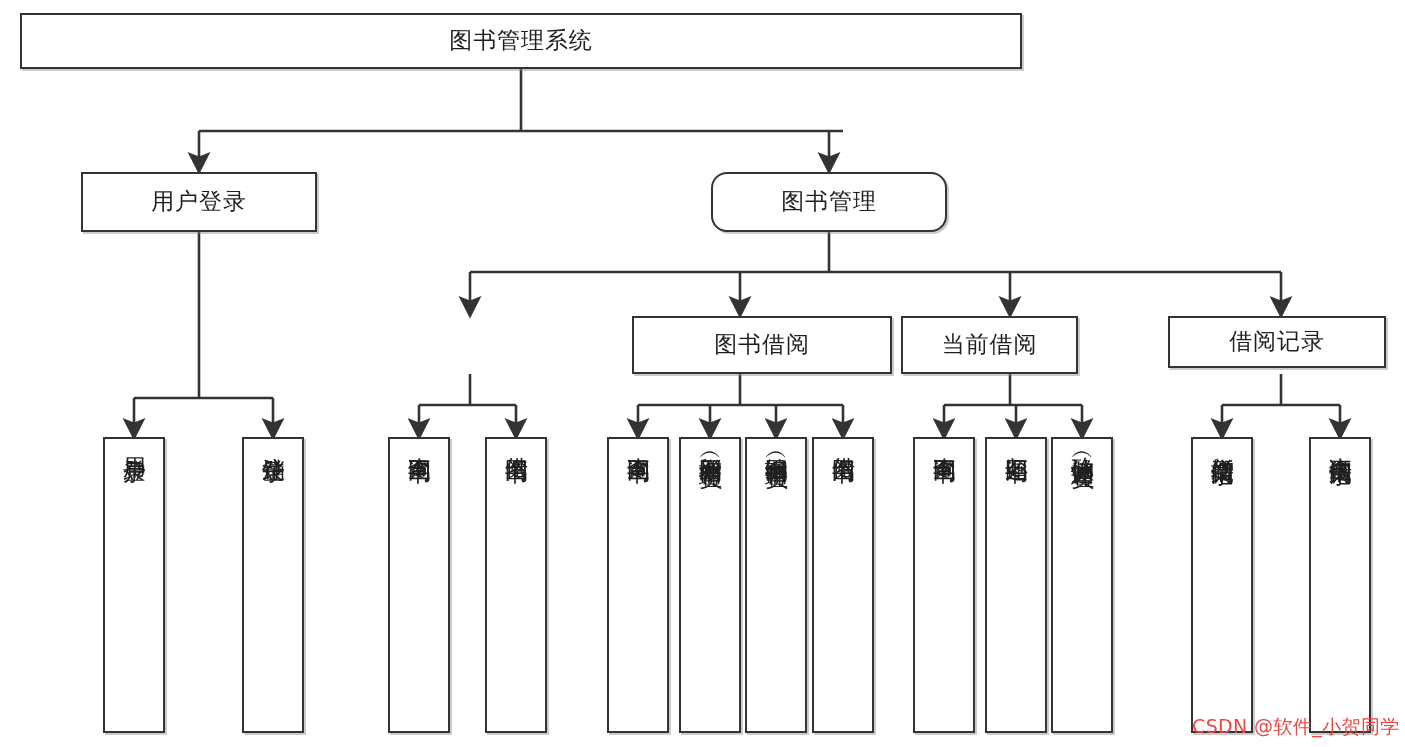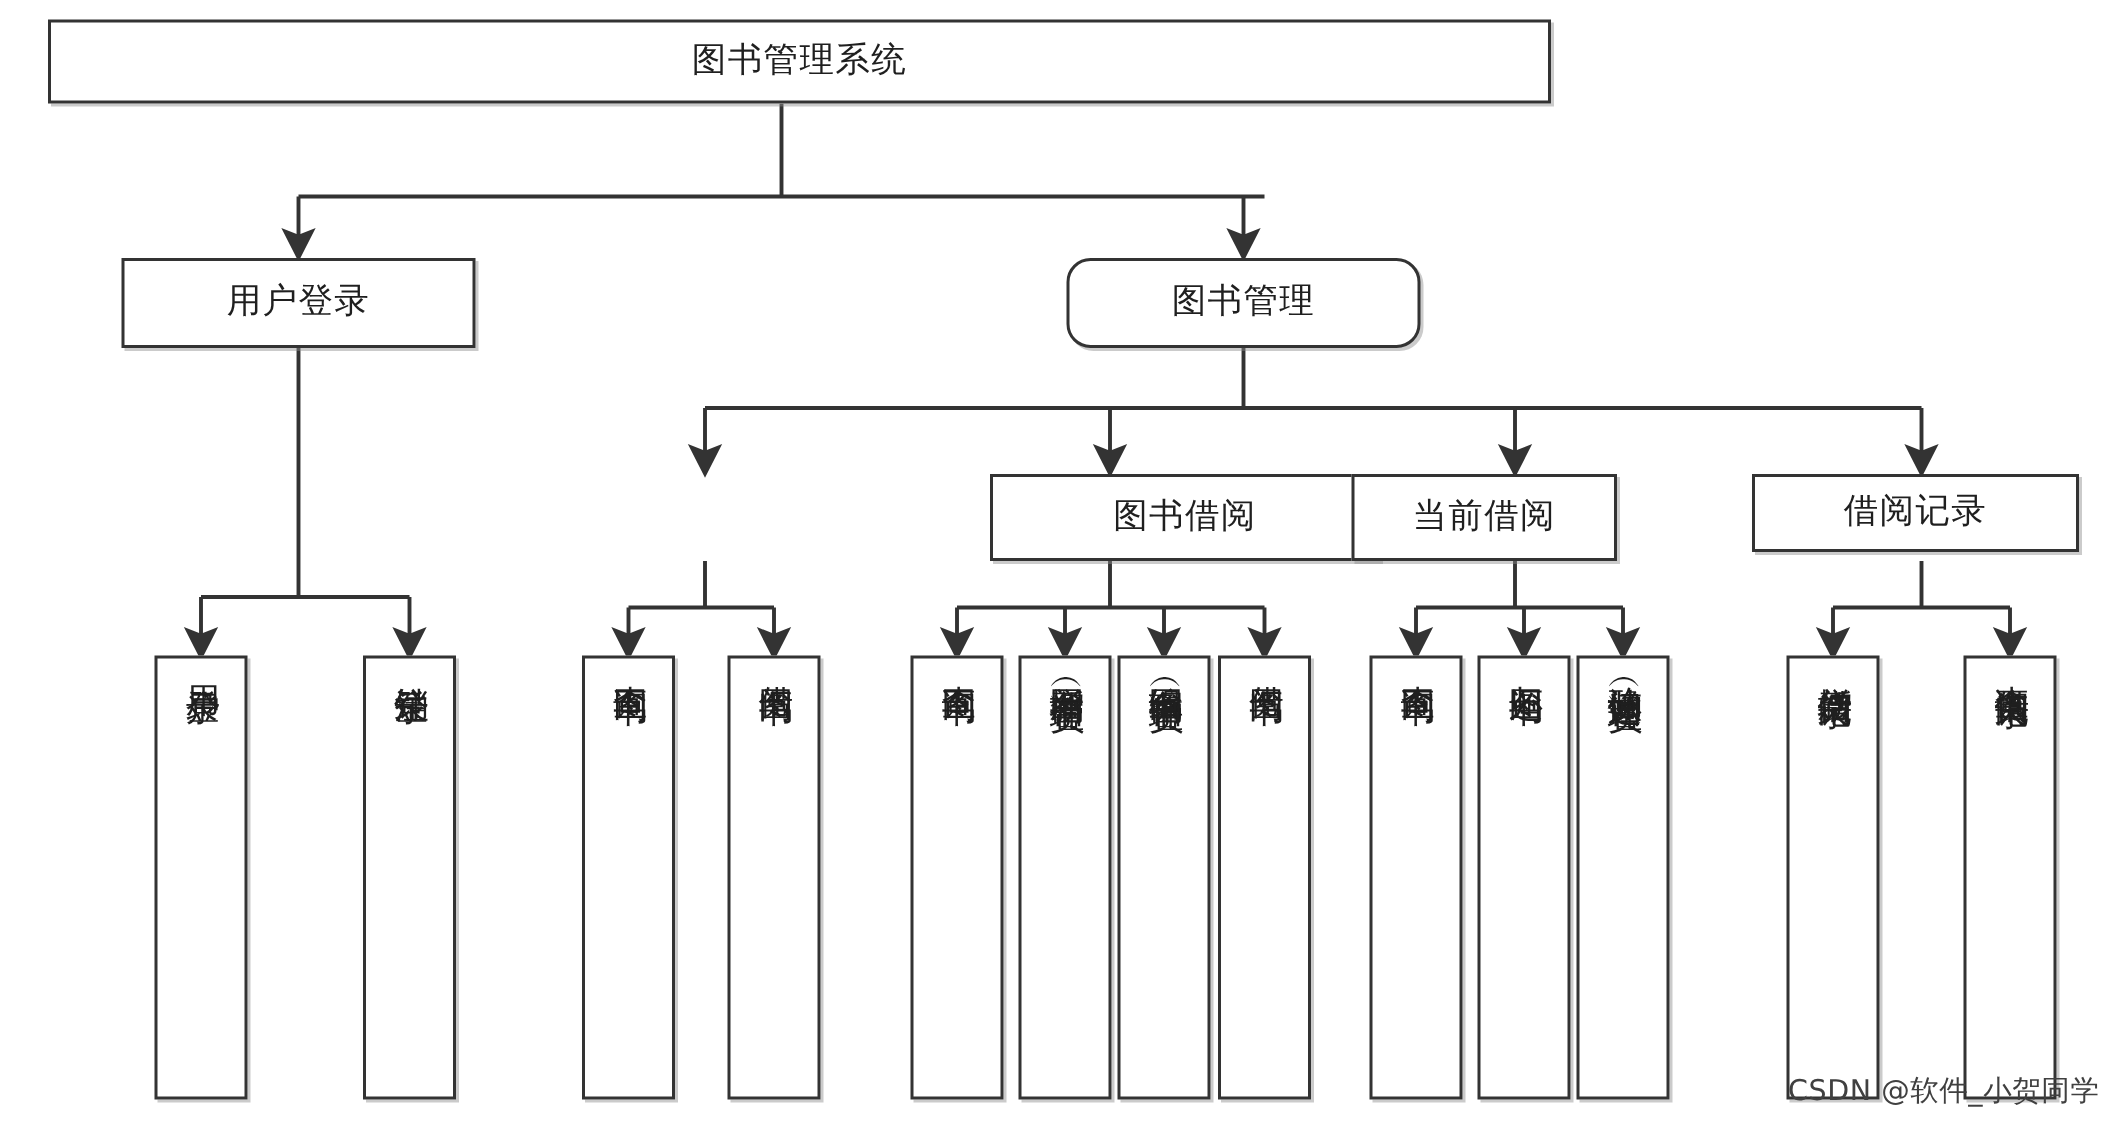--- a/index.html
+++ b/index.html
@@ -57,21 +57,21 @@
     writing-mode: vertical-rl;
     text-orientation: upright;
     font-size: 23px;
     line-height: 1.12;
     letter-spacing: 0.06em;
     white-space: nowrap;
   }
   .watermark {
     position: absolute;
     font-size: 19px;
-    color: #404040;
+    color: #ef4444;
     white-space: nowrap;
     letter-spacing: 0.02em;
     font-family: "DejaVu Sans", "Liberation Sans", sans-serif;
   }
 </style>
 </head>
 <body>
 
 <div id="canvas">
 
@@ -118,32 +118,32 @@
       <path d="M1016,405 L1016,429" marker-end="url(#arw)"></path>
       <path d="M1082,405 L1082,429" marker-end="url(#arw)"></path>
 
       <path d="M1281,374 L1281,405"></path>
       <path d="M1222,405 L1340,405"></path>
       <path d="M1222,405 L1222,429" marker-end="url(#arw)"></path>
       <path d="M1340,405 L1340,429" marker-end="url(#arw)"></path>
     </g>
   </svg>
 
-  <div class="node root h" style="left:20px;top:13px;width:1002px;height:56px;margin-left:12px;">
+  <div class="node root h" style="left:20px;top:13px;width:1002px;height:56px;">
     <span class="lbl">图书管理系统</span>
   </div>
 
   <div class="node h" style="left:81px;top:172px;width:236px;height:60px;">
     <span class="lbl">用户登录</span>
   </div>
   <div class="node h" style="left:711px;top:172px;width:236px;height:60px;border-radius:16px;">
     <span class="lbl">图书管理</span>
   </div>
 
-  <div class="node h" style="left:632px;top:316px;width:260px;height:58px;margin-left:28px;">
+  <div class="node h" style="left:632px;top:316px;width:260px;height:58px;">
     <span class="lbl">图书借阅</span>
   </div>
   <div class="node h" style="left:901px;top:316px;width:177px;height:58px;">
     <span class="lbl">当前借阅</span>
   </div>
   <div class="node h" style="left:1168px;top:316px;width:218px;height:52px;">
     <span class="lbl">借阅记录</span>
   </div>
 
   <div class="node v" style="left:103px;top:437px;width:62px;height:296px;">

